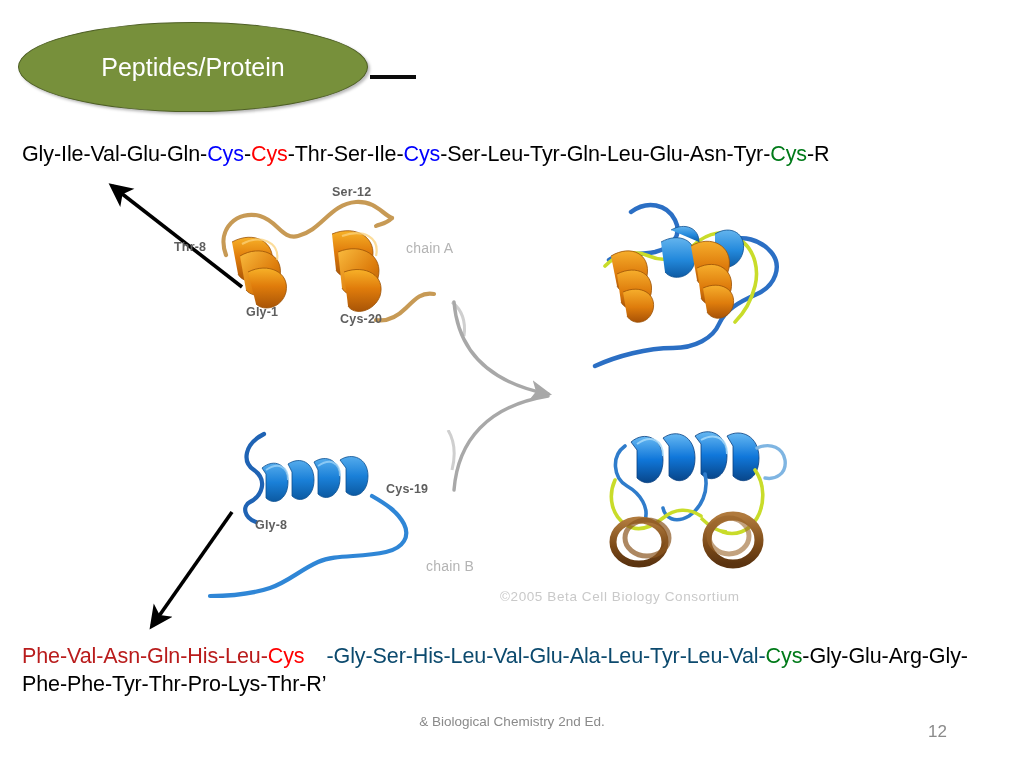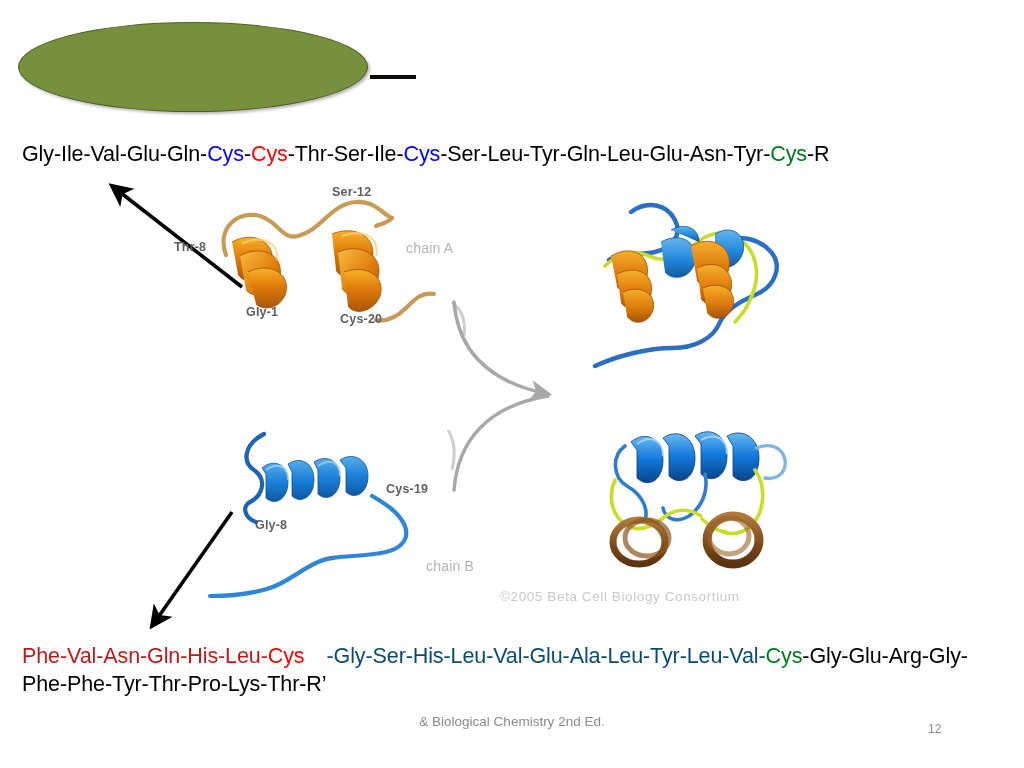--- a/index.html
+++ b/index.html
@@ -101,29 +101,30 @@
     width: 450px;
     text-align: center;
     font-family: "Liberation Sans", sans-serif;
     font-size: 13.5px;
     line-height: 20px;
     color: #8a8a8a;
   }
   .page-number {
     position: absolute;
     left: 928px; top: 722px;
-    font-size: 12px;
+    font-size: 17px;
     color: #8a8a8a;
   }
 </style>
 </head>
 <body>
 
 <div id="callout-group">
   <div class="ellipse-shape"></div>
+  <div class="ellipse-label">Peptides/Protein</div>
   <div class="connector-line"></div>
 </div>
 
 <div class="sequence" id="seq-a"><span style="color: rgb(0, 0, 0);">Gly-Ile-Val-Glu-Gln-</span><span style="color: rgb(0, 0, 255);">Cys</span><span style="color: rgb(0, 0, 0);">-</span><span style="color: rgb(255, 0, 0);">Cys</span><span style="color: rgb(0, 0, 0);">-Thr-Ser-Ile-</span><span style="color: rgb(0, 0, 255);">Cys</span><span style="color: rgb(0, 0, 0);">-Ser-Leu-Tyr-Gln-Leu-Glu-Asn-Tyr-</span><span style="color: rgb(0, 122, 25);">Cys</span><span style="color: rgb(0, 0, 0);">-R</span></div>
 
 <svg class="black-arrow" style="left:98px; top:174px;" width="150" height="118" viewBox="0 0 150 118">
   <defs>
     <marker id="blkhead1" markerWidth="7" markerHeight="7" refX="5.4" refY="3.5" orient="auto" markerUnits="strokeWidth">
       <path d="M0,0.3 L6.6,3.5 L0,6.7 L1.7,3.5 Z" fill="#000000"></path>
     </marker>

